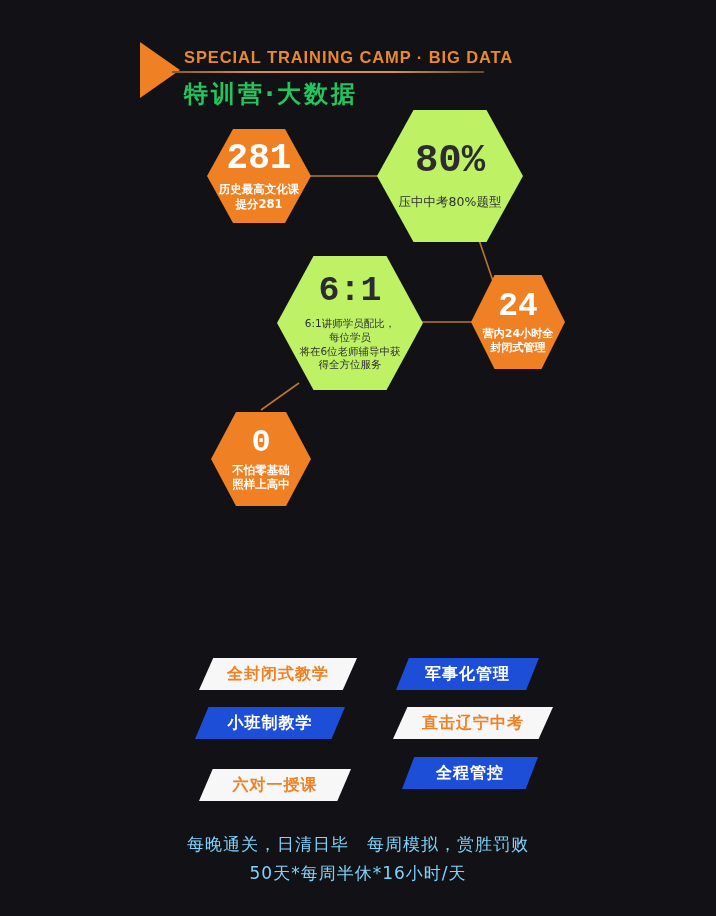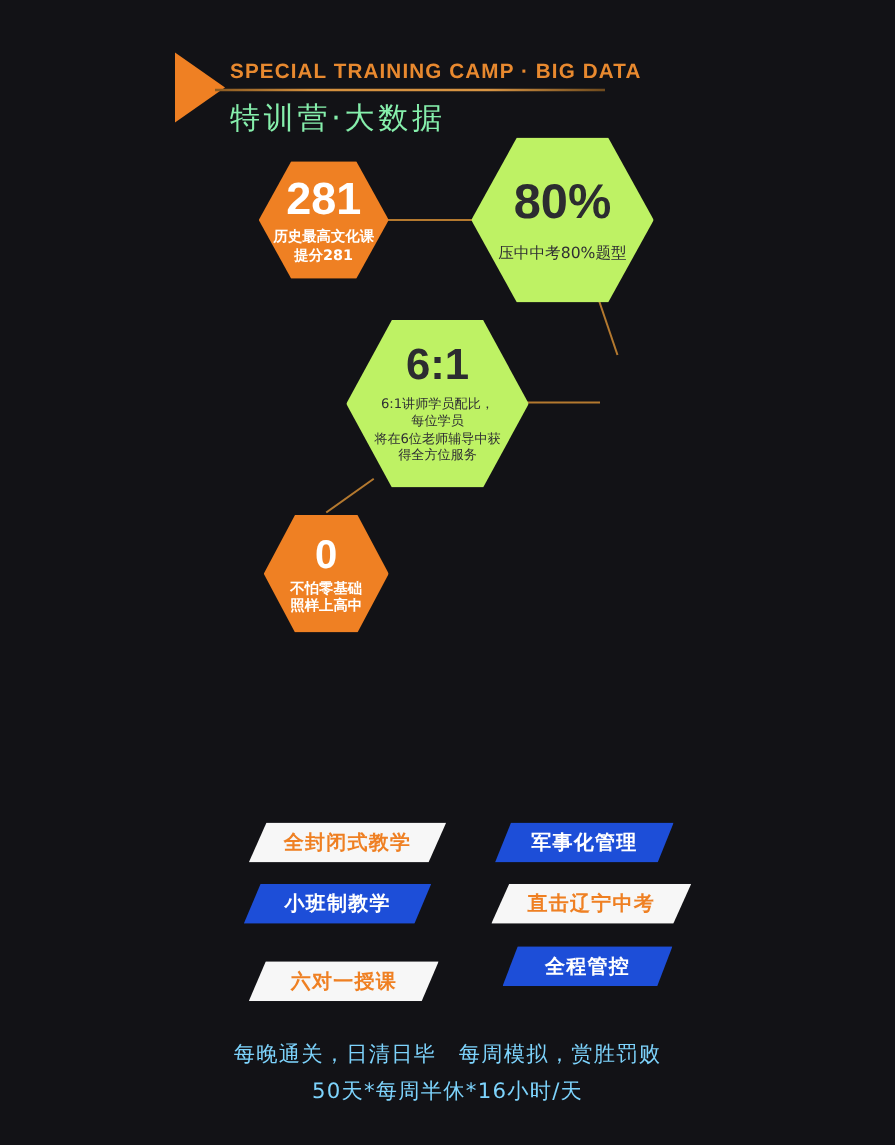--- a/index.html
+++ b/index.html
@@ -55,23 +55,23 @@
     top: 31px;
     width: 312px;
     height: 1.5px;
     background: linear-gradient(to right, #8a5a22 0%, #d4903e 25%, #d89544 70%, #6e4a1d 100%);
   }
   .sh-cn {
     position: absolute;
     left: 44px;
     top: 38px;
     font-size: 24px;
-    font-weight: normal;
+    font-weight: bold;
     letter-spacing: 3px;
-    color: #86efac;
+    color: #22c55e;
     white-space: nowrap;
     font-family: "DejaVu Sans", sans-serif;
   }
 
   
   .hex-cluster {
     position: absolute;
     left: 0;
     top: 0;
     width: 716px;
@@ -92,21 +92,21 @@
     clip-path: polygon(25% 0%, 75% 0%, 100% 50%, 75% 100%, 25% 100%, 0% 50%);
     box-sizing: border-box;
   }
   .hex-orange { background: #ef8023; }
   .hex-white  { background: #bef264; }
 
   .hex-big {
     font-size: 42px;
     font-weight: bold;
     line-height: 1;
-    font-family: Liberation Sans, sans-serif;
+    font-family: Liberation Mono, monospace;
   }
   .hex-big.dark { color: #2c2c30; }
   .hex-big.light { color: #ffffff; }
 
   .hex-sub {
     margin-top: 7px;
     font-size: 12.5px;
     line-height: 1.22;
     font-weight: bold;
     font-family: "DejaVu Sans", sans-serif;
@@ -209,20 +209,25 @@
     </div>
 
     <div class="hex hex-white" id="hex-61">
       <div class="hex-big dark">6:1</div>
       <div class="hex-sub dark">6:1讲师学员配比，
 每位学员
 将在6位老师辅导中获
 得全方位服务</div>
     </div>
 
+    <div class="hex hex-orange" id="hex-24">
+      <div class="hex-big light">24</div>
+      <div class="hex-sub light">营内24小时全
+封闭式管理</div>
+    </div>
 
     <div class="hex hex-orange" id="hex-0">
       <div class="hex-big light">0</div>
       <div class="hex-sub light">不怕零基础
 照样上高中</div>
     </div>
 
   </div>
 
 

